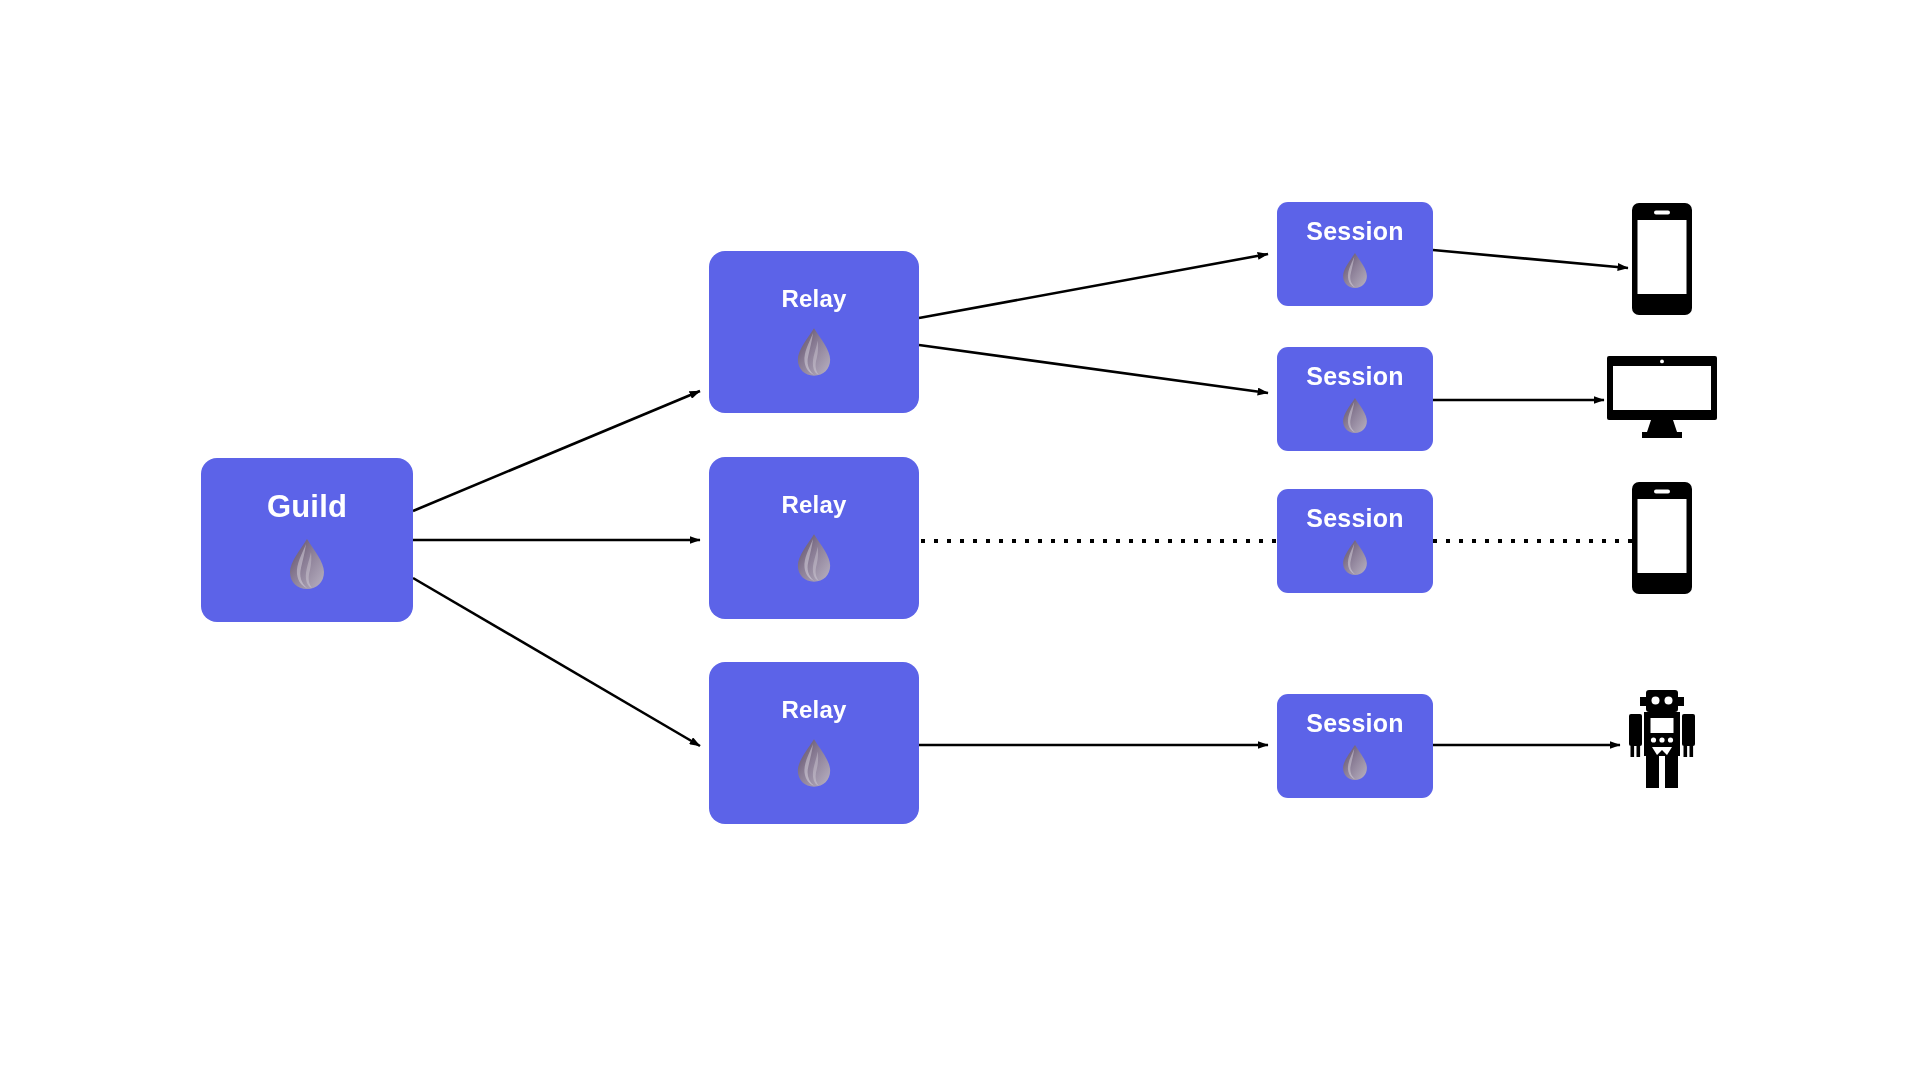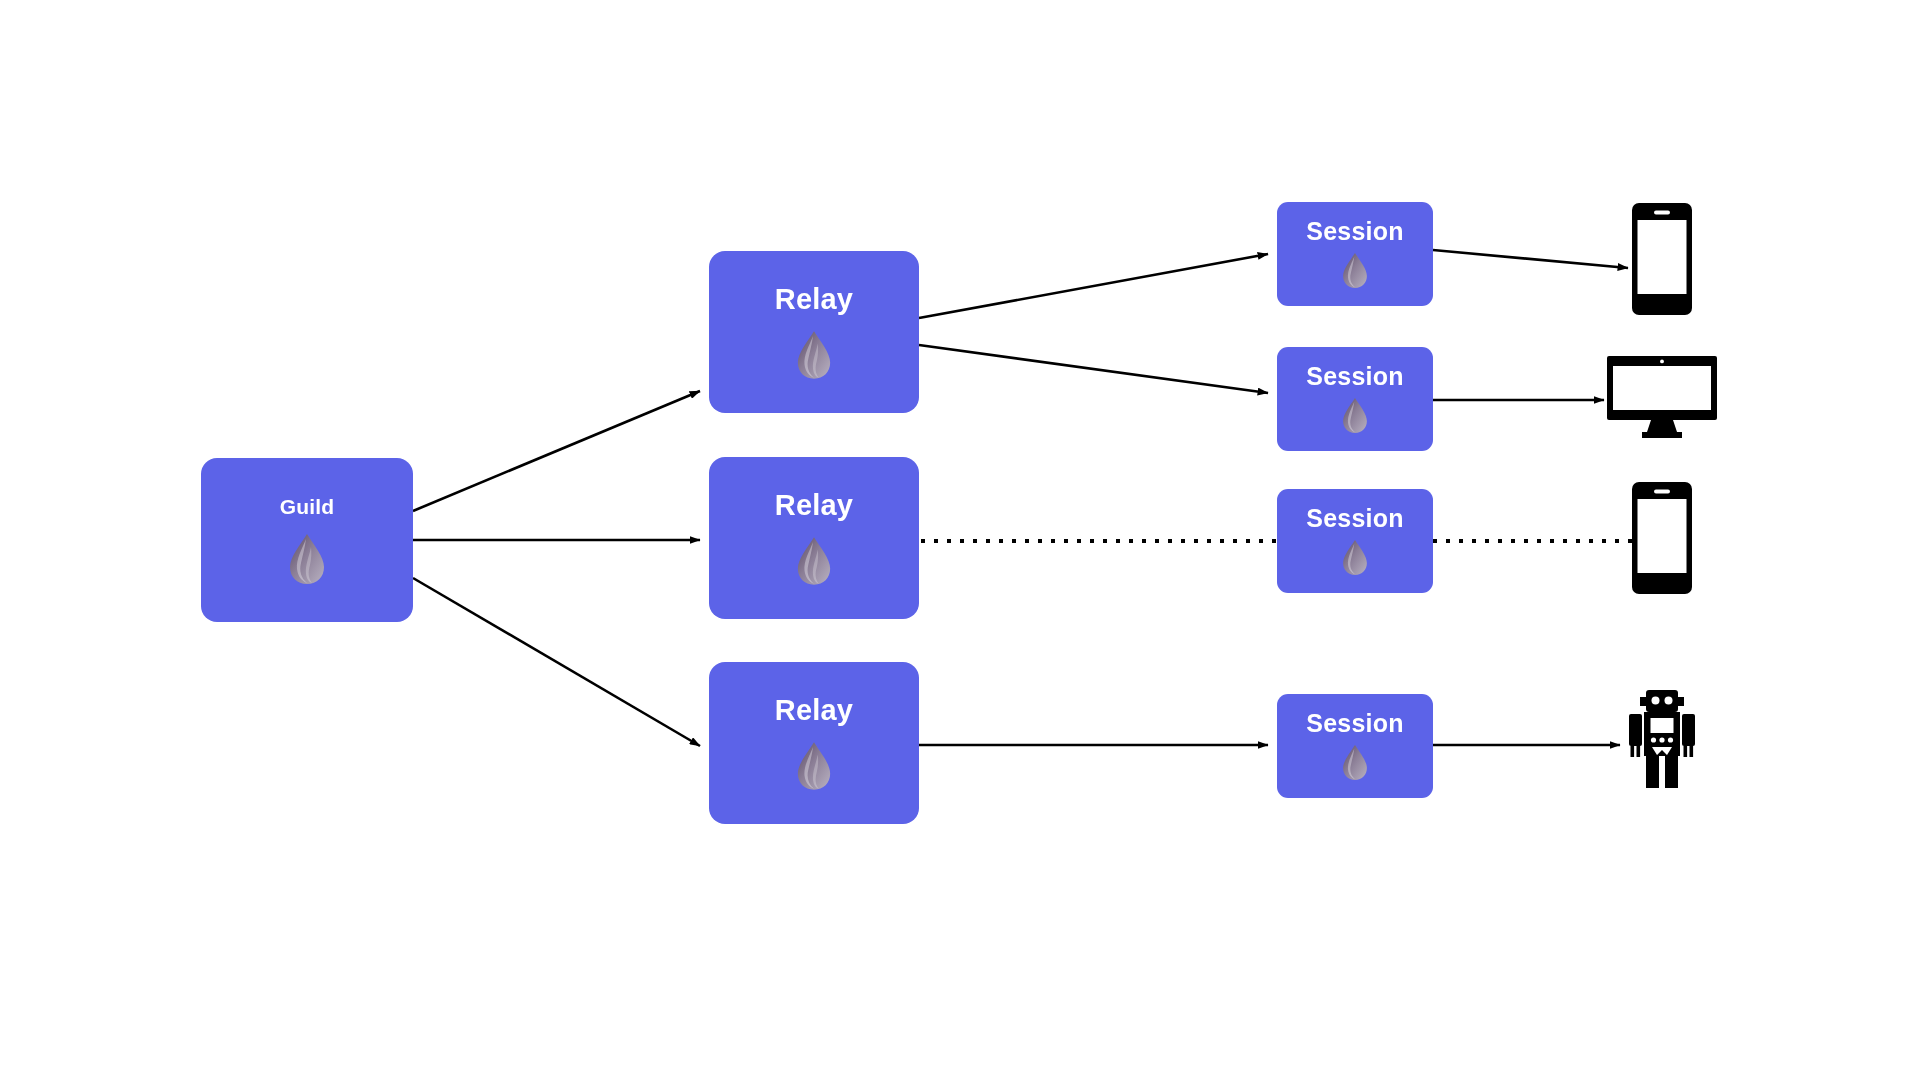--- a/index.html
+++ b/index.html
@@ -55,34 +55,34 @@
   }
 
   
   #node-guild {
     left: 201px;
     top: 458px;
     width: 212px;
     height: 164px;
     border-radius: 16px;
   }
-  #node-guild .node-label { font-size: 21px; margin-bottom: 16px; }
+  #node-guild .node-label { font-size: 31px; margin-bottom: 16px; }
   #node-guild .node-emoji { width: 40px; height: 52px; }
 
   
   .relay-box {
     left: 709px;
     width: 210px;
     height: 162px;
     border-radius: 16px;
   }
   #node-relay-1 { top: 251px; }
   #node-relay-2 { top: 457px; }
   #node-relay-3 { top: 662px; }
-  .relay-box .node-label { font-size: 29px; margin-bottom: 16px; }
+  .relay-box .node-label { font-size: 24px; margin-bottom: 16px; }
   .relay-box .node-emoji { width: 38px; height: 50px; }
 
   
   .session-box {
     left: 1277px;
     width: 156px;
     height: 104px;
     border-radius: 11px;
     align-items: center;
   }

